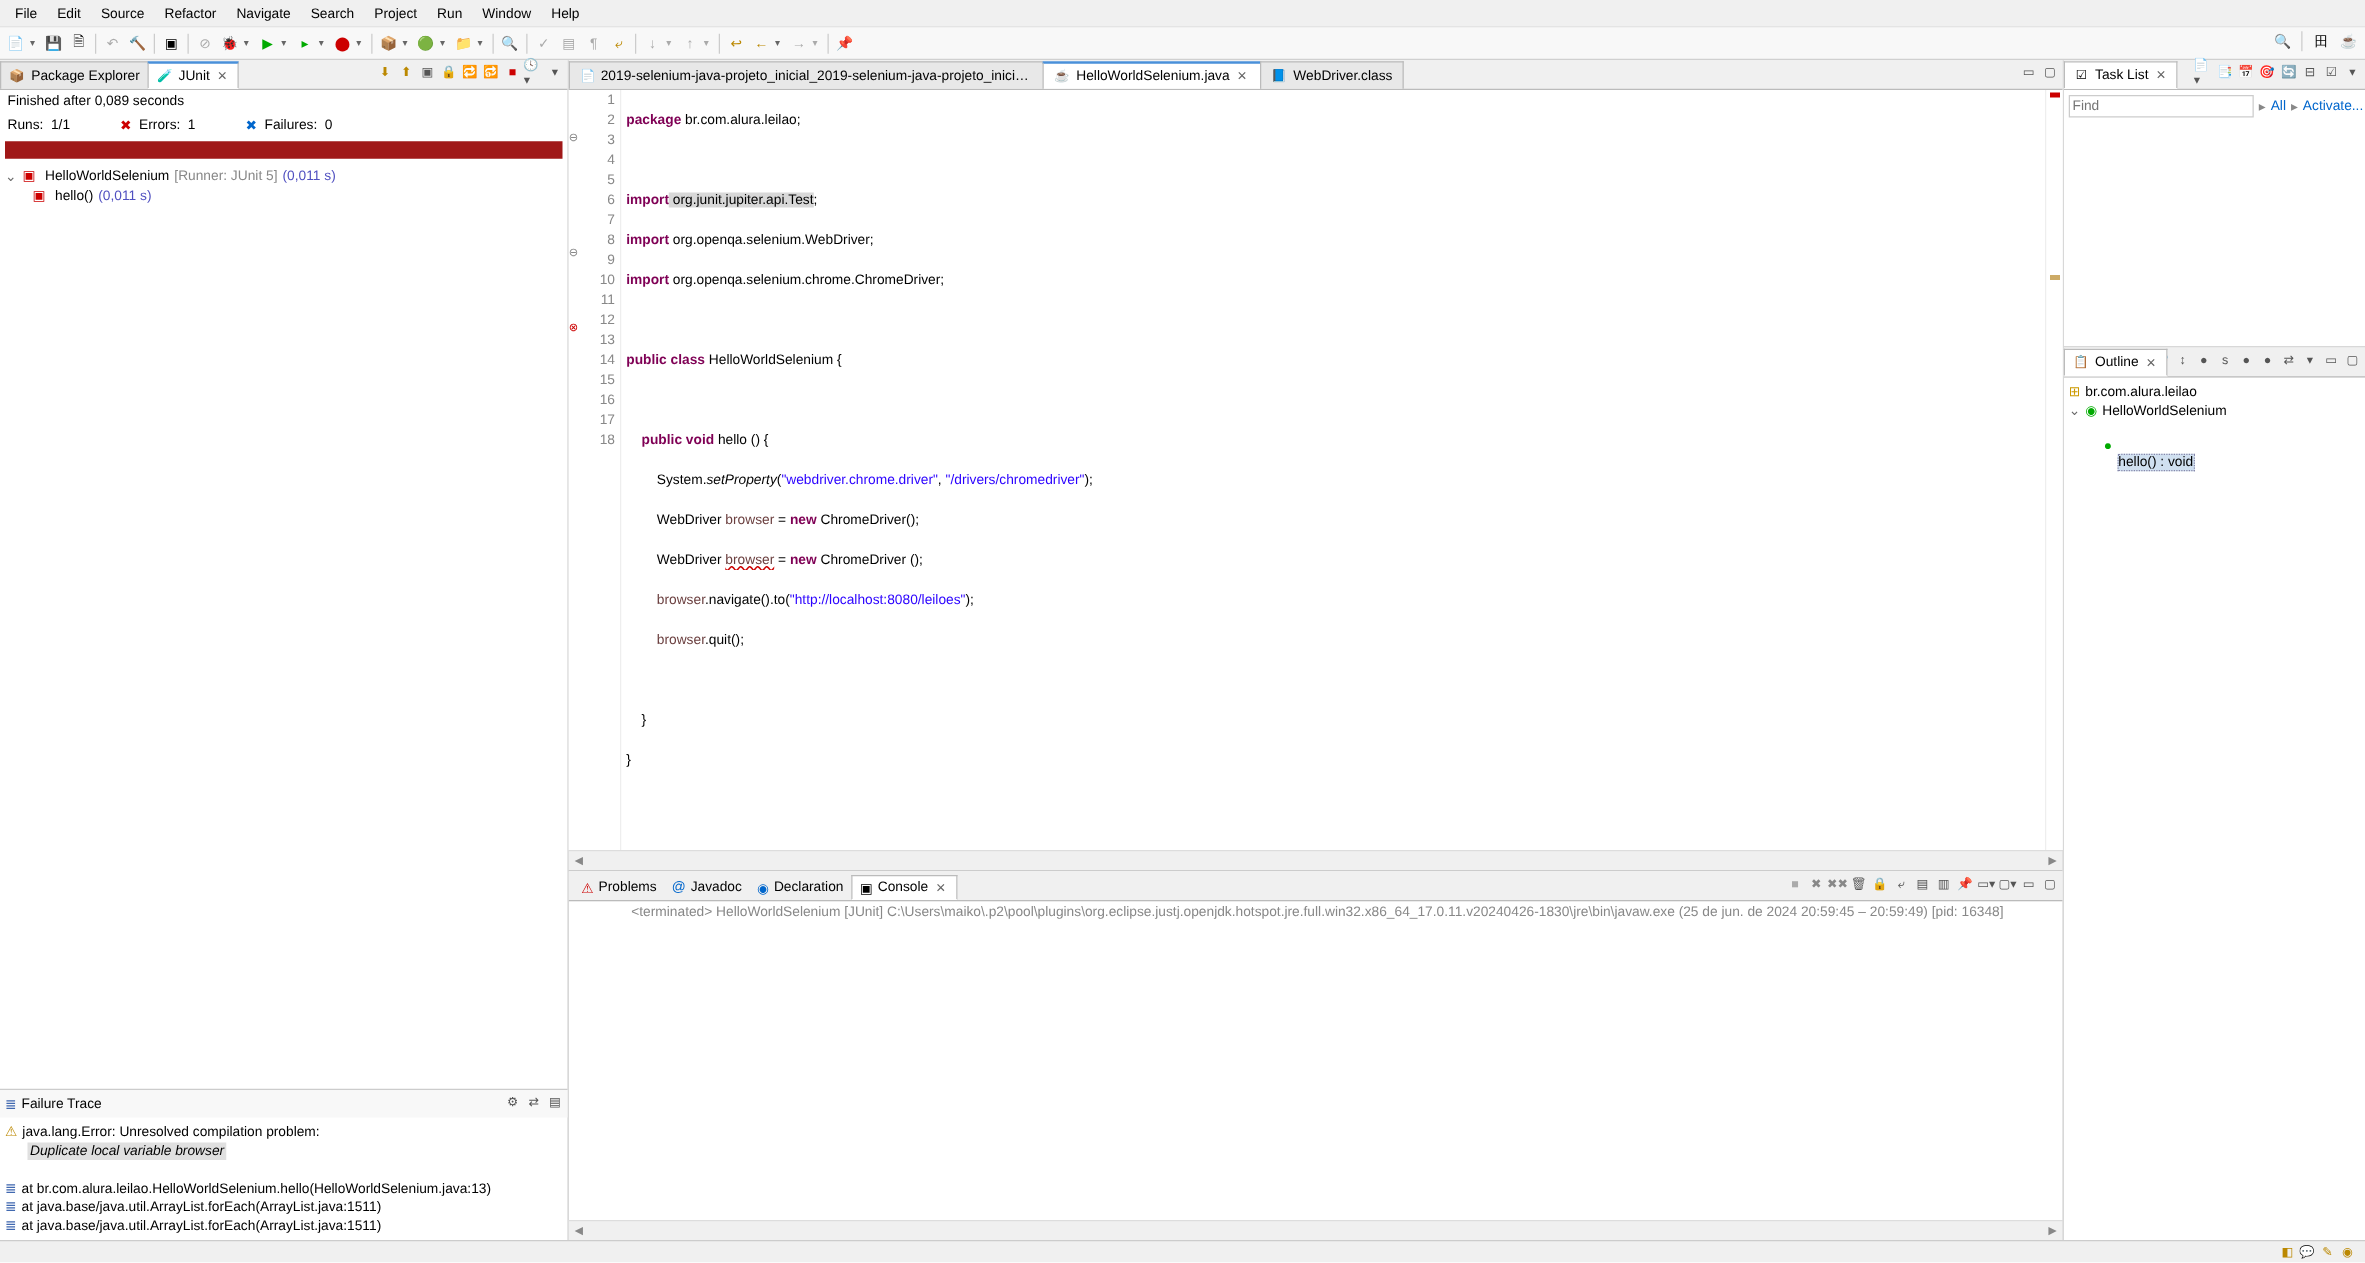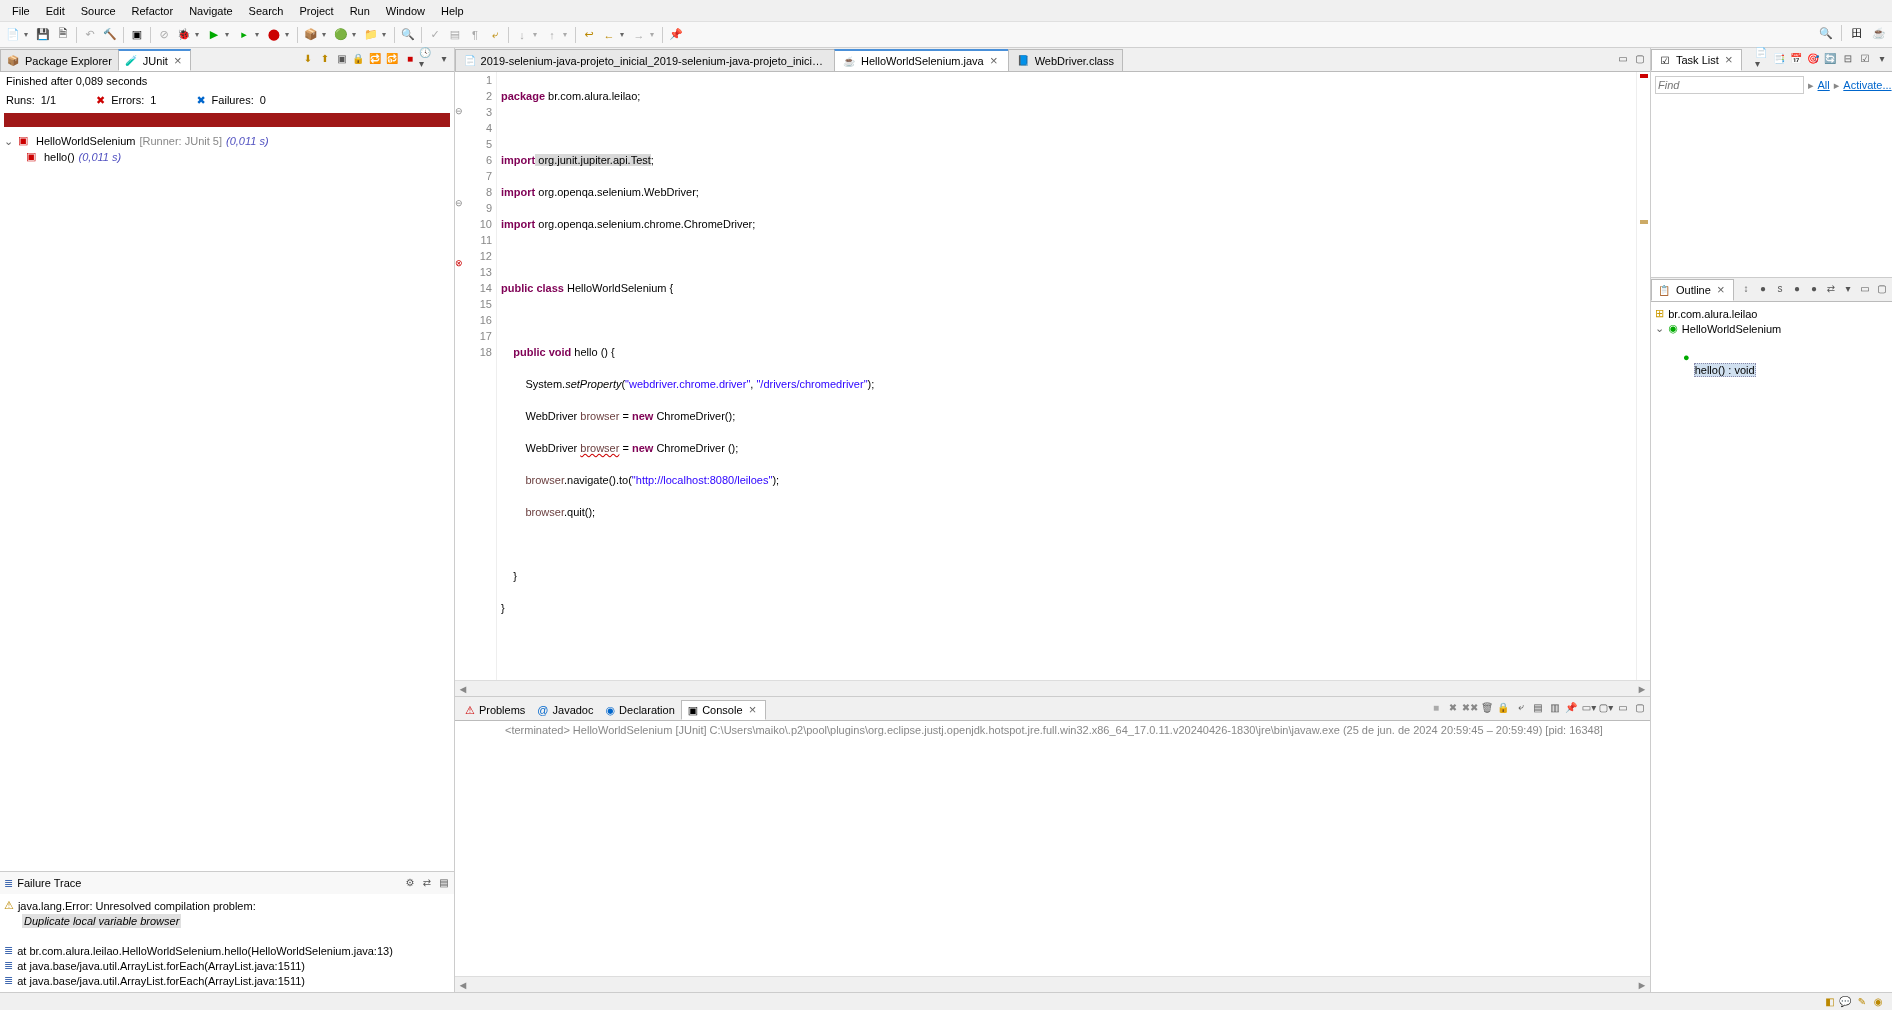--- a/index.html
+++ b/index.html
@@ -36,21 +36,21 @@
 .junit-status { padding: 3px 6px; font-size: 11px; }
 .junit-counts { display: flex; padding: 4px 6px; gap: 40px; }
 .count-item { display: flex; gap: 6px; }
 .progress-bar { height: 14px; background: #a01818; margin: 2px 4px; }
 .test-tree { flex: 1; padding: 4px; font-size: 11px; overflow: auto; }
 .tree-row { display: flex; align-items: center; gap: 4px; padding: 1px 0; }
 .tree-toggle { width: 10px; color: #666; }
 .tree-icon { width: 14px; height: 14px; display: inline-flex; }
 .tree-label { white-space: nowrap; }
 .tree-runner { color: #888; }
-.tree-time { color: #5050c0; font-style: italic; }
+.tree-time { color: #5050c0; }
 
 
 .failure-pane { border-top: 1px solid #ccc; }
 .failure-header { height: 22px; display: flex; align-items: center; padding: 0 4px; background: #f8f8f8; position: relative; }
 .failure-body { padding: 4px; font-size: 11px; }
 .fail-row { display: flex; align-items: center; gap: 4px; padding: 1px 0; }
 .fail-indent { padding-left: 18px; font-style: italic; }
 .fail-highlight { background: #e0e0e0; padding: 1px 2px; }
 .stack-icon { color: #4169b0; }
 
@@ -78,30 +78,30 @@
 .bottom-tabs { height: 24px; background: #f0f0f0; display: flex; align-items: flex-end; border-bottom: 1px solid #bbb; padding-left: 4px; position: relative; }
 .btab { height: 20px; padding: 0 6px; display: flex; align-items: center; gap: 4px; }
 .btab.active { background: #fff; border: 1px solid #bbb; border-bottom: 1px solid #fff; }
 .console-body { flex: 1; overflow: auto; font-family: Consolas, monospace; font-size: 11px; padding: 2px 4px; }
 .console-status { color: #888; font-size: 11px; padding: 1px 0; margin-left: 46px; }
 
 
 .side-panel { display: flex; flex-direction: column; }
 .tasklist { height: 230px; border-bottom: 1px solid #ccc; }
 .find-row { display: flex; align-items: center; padding: 4px; gap: 4px; }
-.find-input { flex: 1; border: 1px solid #ccc; padding: 2px; font-size: 11px; color: #888; font-style: italic; }
+.find-input { flex: 1; border: 1px solid #ccc; padding: 2px; font-size: 11px; color: #888; }
 .outline-body { flex: 1; padding: 4px; font-size: 11px; }
 .ol-row { display: flex; align-items: center; gap: 4px; padding: 1px 0; }
 .ol-indent2 { padding-left: 28px; }
 .ol-sel { background: #d0e0f0; border: 1px dotted #88a; margin-top: 26px; }
 
 
 .hscroll { height: 16px; background: #f0f0f0; border-top: 1px solid #ddd; display:flex; align-items:center; }
 .hscroll-arrow { width:16px; text-align:center; color:#888; }
-.link { color: #0066cc; text-decoration: underline; }
+.link { color: #0066cc; }
 .disabled { color: #aaa; }
 </style>
 </head>
 <body>
 
 <div class="menu-bar">
   <div class="menu-item">File</div>
   <div class="menu-item">Edit</div>
   <div class="menu-item">Source</div>
   <div class="menu-item">Refactor</div>

